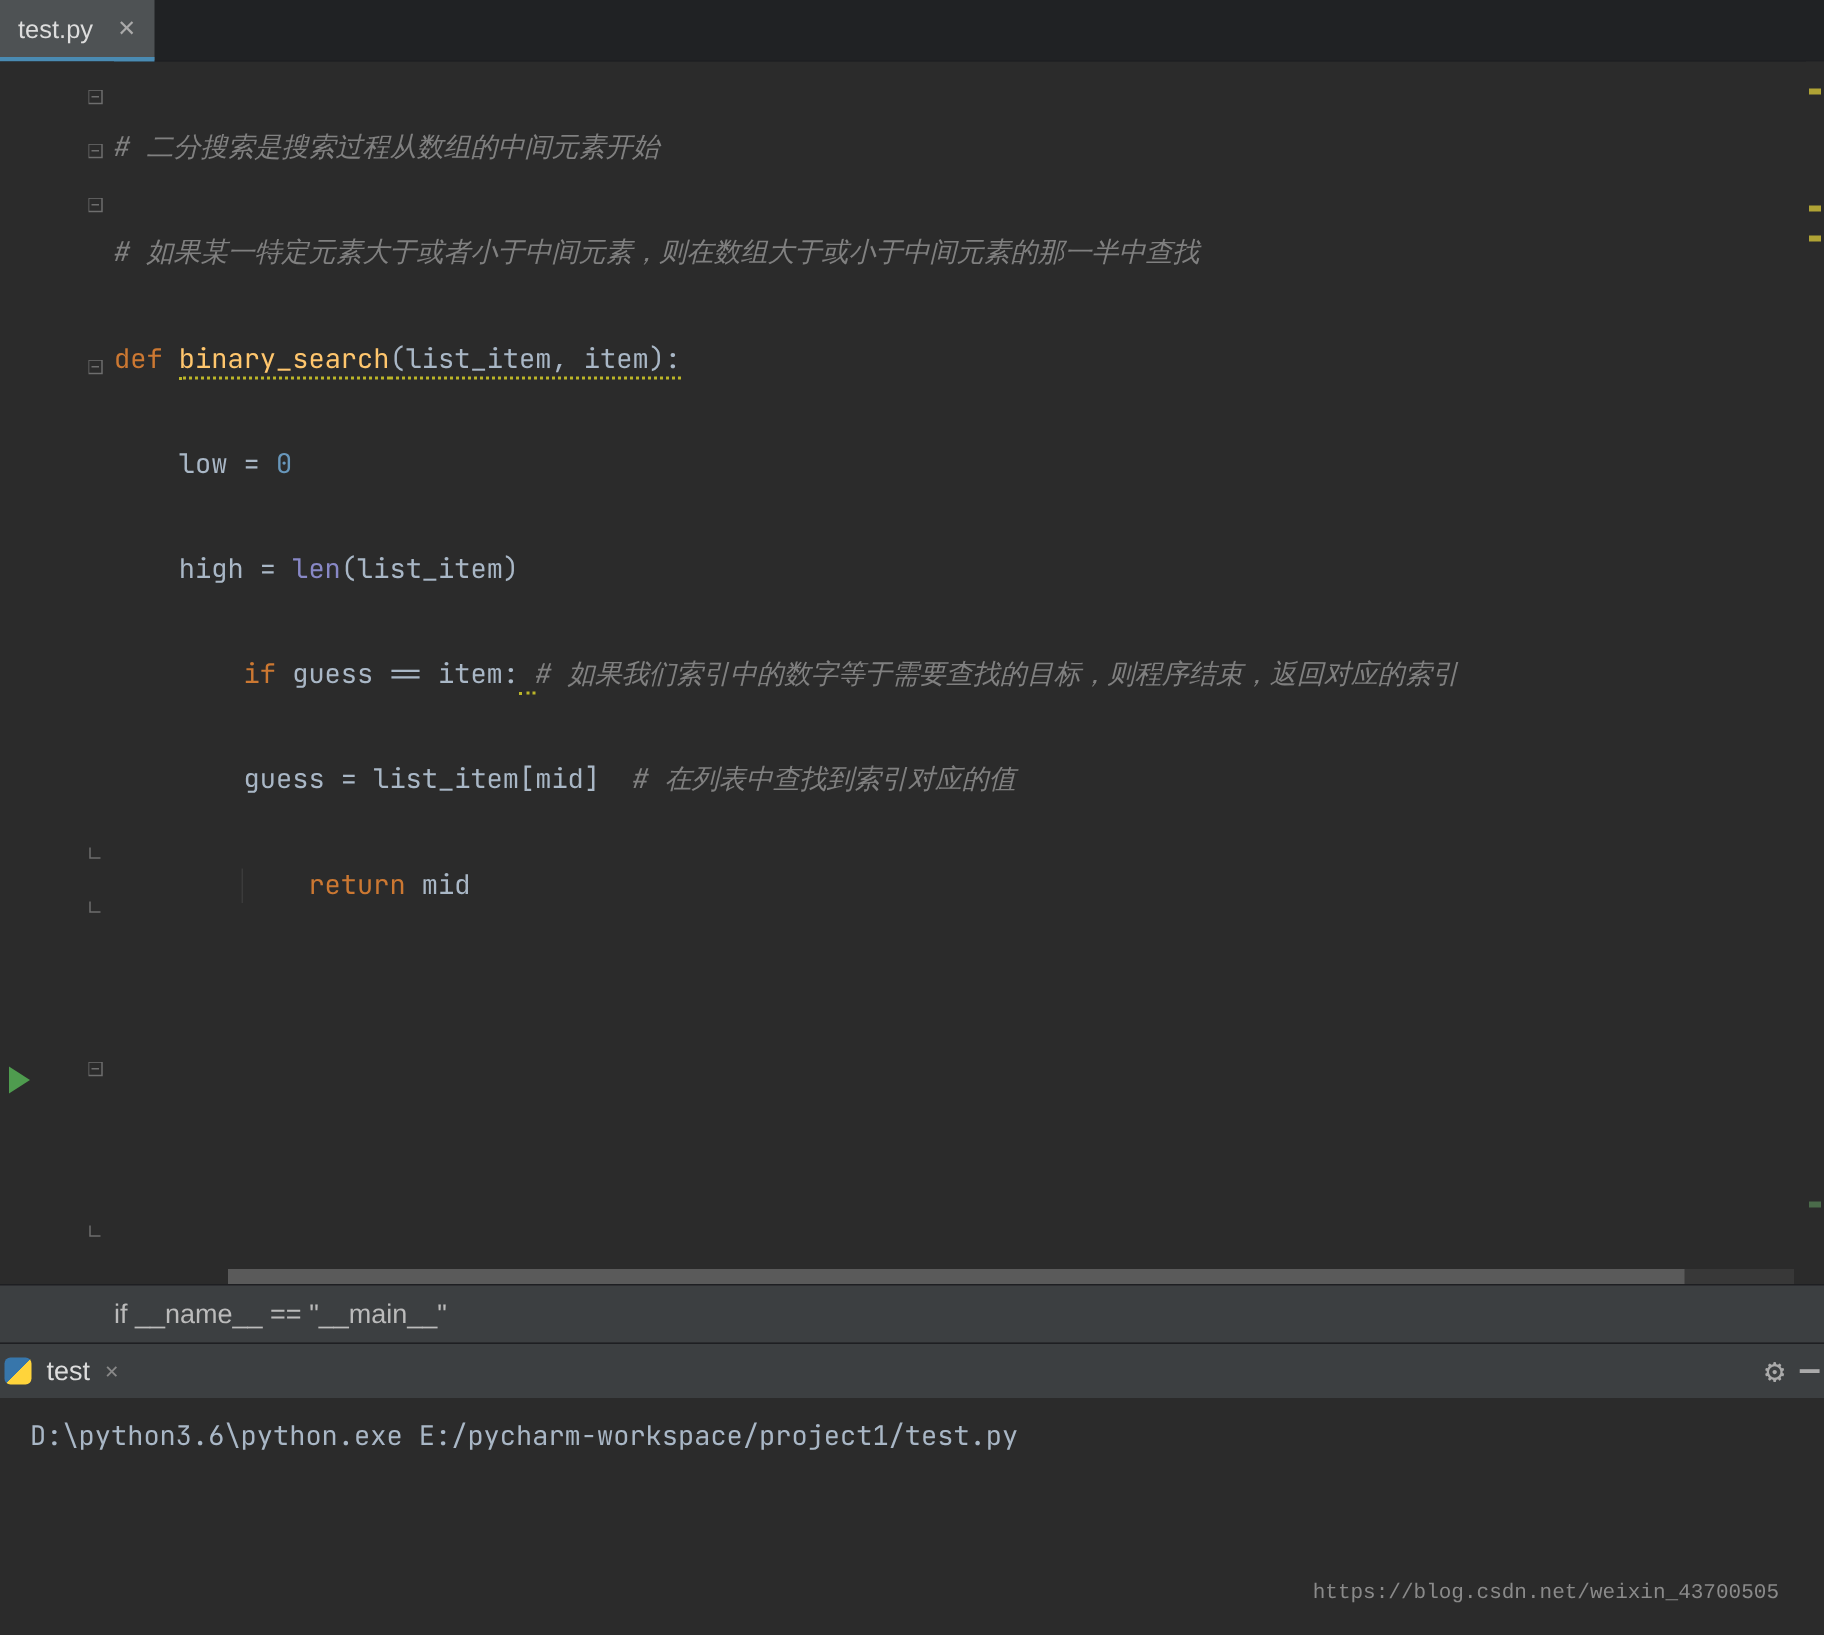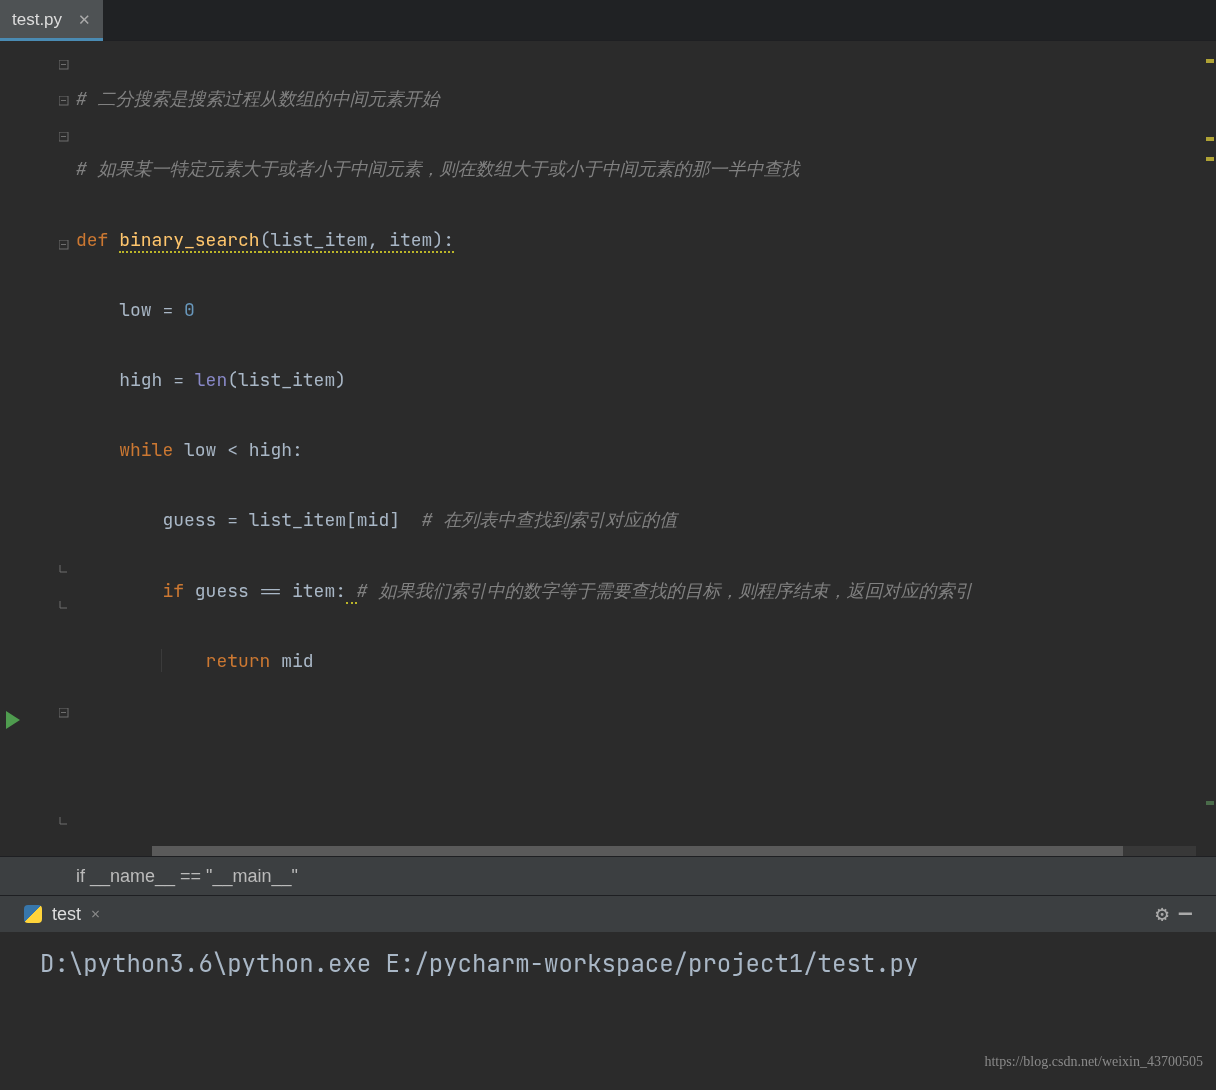--- a/index.html
+++ b/index.html
@@ -97,39 +97,39 @@
   
   .breadcrumb{
     height:38px;background:var(--bg-tab);display:flex;align-items:center;
     padding-left:76px;color:#bbb;font-size:18px;
     font-family:"Segoe UI",Arial,sans-serif;border-top:1px solid var(--border);
   }
   
   .runbar{
     height:36px;display:flex;align-items:center;gap:10px;
     background:var(--bg-tab);border-top:1px solid var(--border);
-    padding:0 24px;
+    padding:0 3px;
   }
   .py-icon{
     width:18px;height:18px;
     background:linear-gradient(135deg,#3776ab 50%,#ffd43b 50%);
     border-radius:4px;
   }
   .runbar-title{color:#ddd;font-size:18px;font-family:"Segoe UI",Arial,sans-serif;}
   .runbar .close{color:#888;font-size:15px;}
   .runbar-spacer{flex:1;}
   .gear{color:#aaa;font-size:22px;}
   .dash{color:#aaa;font-size:22px;font-weight:bold;}
   .console{
     background:var(--bg);padding:10px 0 10px 20px;color:var(--fg);
-    font-size:24px;line-height:1.8;height:110px;margin-left:20px;
+    font-size:18px;line-height:1.8;height:110px;
   }
   .watermark{
-    position:absolute;right:13px;bottom:14px;color:#8a8a8a;
-    font-size:14px;font-family:Liberation Serif, serif;
+    position:absolute;right:30px;bottom:14px;color:#8a8a8a;
+    font-size:14px;font-family:Liberation Mono, monospace;
   }
   .fold-row{height:36px;display:flex;align-items:center;justify-content:center;}
 </style>
 </head>
 <body>
 
 <div class="tabstrip">
   <div class="tab">
     <span>test.py</span>
     <span class="close">✕</span>
@@ -218,23 +218,22 @@
         </div>
     </div>
   </div>
 
   <div class="code">
 <span class="line"><span class="cm"># 二分搜索是搜索过程从数组的中间元素开始</span></span>
 <span class="line"><span class="cm"># 如果某一特定元素大于或者小于中间元素，则在数组大于或小于中间元素的那一半中查找</span></span>
 <span class="line"><span class="kw">def</span> <span class="fn warn">binary_search</span><span class="warn">(list_item, item):</span></span>
 <span class="line">    <span>low = </span><span class="num">0</span></span>
 <span class="line">    <span>high = </span><span class="bi">len</span><span>(list_item)</span></span>
-<span class="line">    <span class="kw">while</span><span> low &lt; high:</span></span>
+<span class="line">        <span class="kw">if</span><span> guess == item:</span><span class="warn"> </span><span class="cm"># 如果我们索引中的数字等于需要查找的目标，则程序结束，返回对应的索引</span></span>
 <span class="line">        <span>guess = list_item[mid]</span>  <span class="cm"># 在列表中查找到索引对应的值</span></span>
-<span class="line">        <span class="kw">if</span><span> guess == item:</span><span class="warn"> </span><span class="cm"># 如果我们索引中的数字等于需要查找的目标，则程序结束，返回对应的索引</span></span>
 <span class="line">        <span class="guide"></span>    <span class="kw">return</span><span> mid</span></span>
 <span class="line"></span>
 <span class="line">           </span>
 
 
 
 
 
 
 

